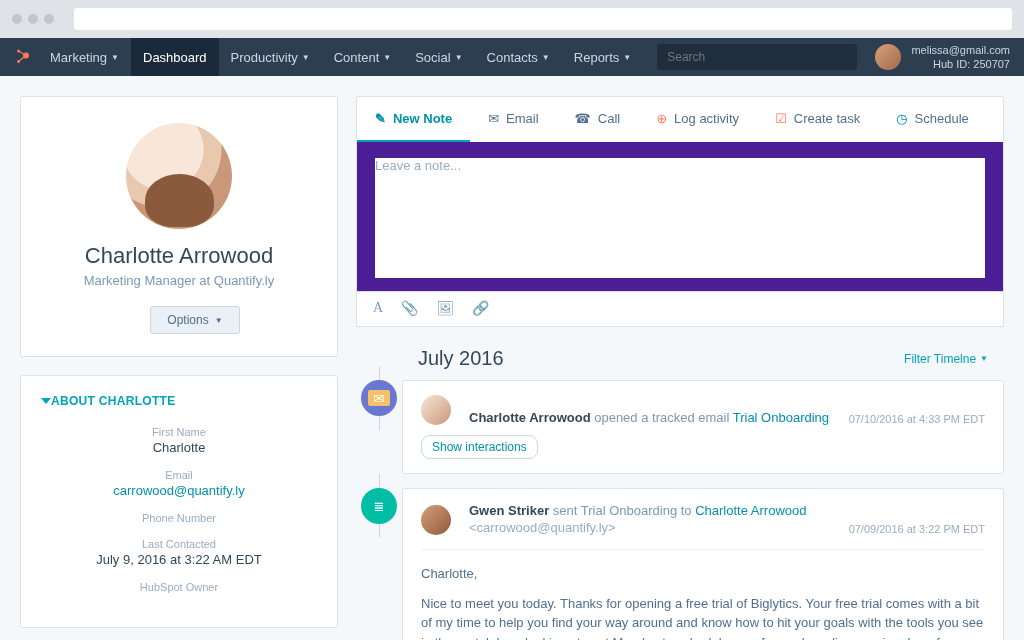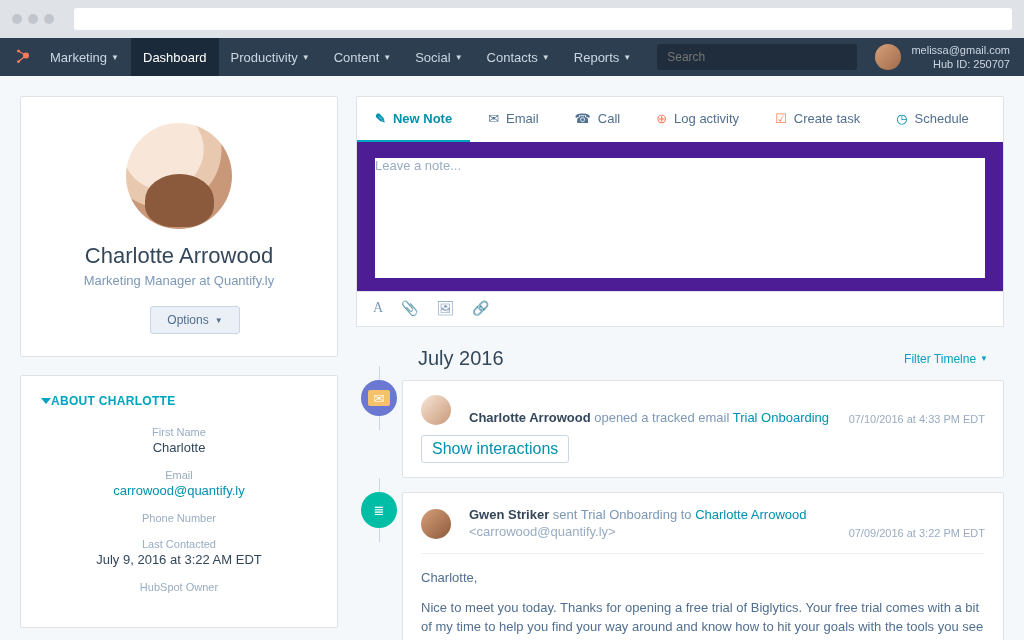--- a/index.html
+++ b/index.html
@@ -60,21 +60,21 @@
 .event-badge.note { background:#00bda5; }
 
 .event-card { flex:1; background:#fff; border:1px solid #dfe3e8; border-radius:2px; padding: 14px 18px; margin-bottom: 14px; }
 .event-head { display:flex; gap:18px; align-items:flex-end; }
 .ev-av { width:30px; height:30px; border-radius:50%; background: linear-gradient(135deg,#f8e6d8,#c89878); flex-shrink:0; }
 .ev-av.b { background: linear-gradient(135deg,#d8a07a,#8b5a3c); }
 .ev-text { flex:1; font-size:13px; color:#7c98b6; }
 .ev-text .name { color:#33475b; font-weight:600; }
 .ev-text .link { color:#0091ae; }
 .ev-date { font-size:11px; color:#99acc2; }
-.show-btn { margin-top:10px; border:1px solid #cbd6e2; color:#0091ae; background:#fff; padding:4px 10px; font-size:16px; border-radius:3px; cursor:pointer; }
+.show-btn { margin-top:10px; border:1px solid #cbd6e2; color:#0091ae; background:#fff; padding:4px 10px; font-size:12px; border-radius:9px; cursor:pointer; }
 .ev-sub { font-size:13px; color:#99acc2; margin-top:2px; }
 .ev-body { margin-top: 14px; border-top:1px solid #eef2f6; padding-top:14px; color:#516f90; font-size:13px; line-height:1.5; }
 
 .event-row { display:flex; align-items:flex-start; }
 .event-row .badge-col { width:46px; display:flex; justify-content:center; position:relative; }
 .event-row .badge-col::before { content:""; position:absolute; top:-14px; bottom:-14px; left:50%; width:1px; background:#cbd6e2; z-index:0; }
 </style>
 </head>
 <body>
 

